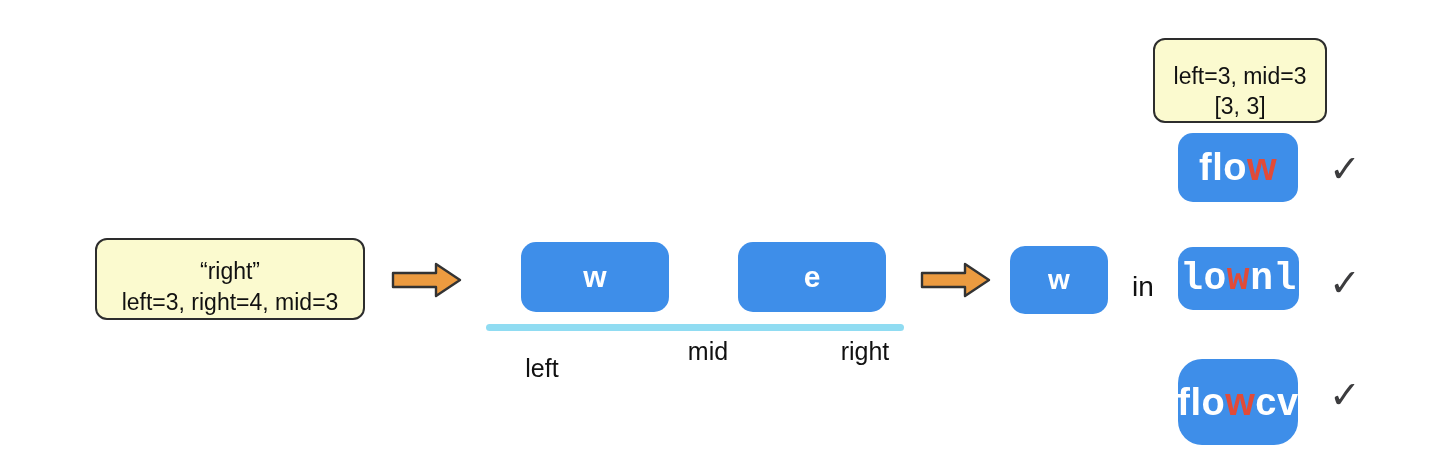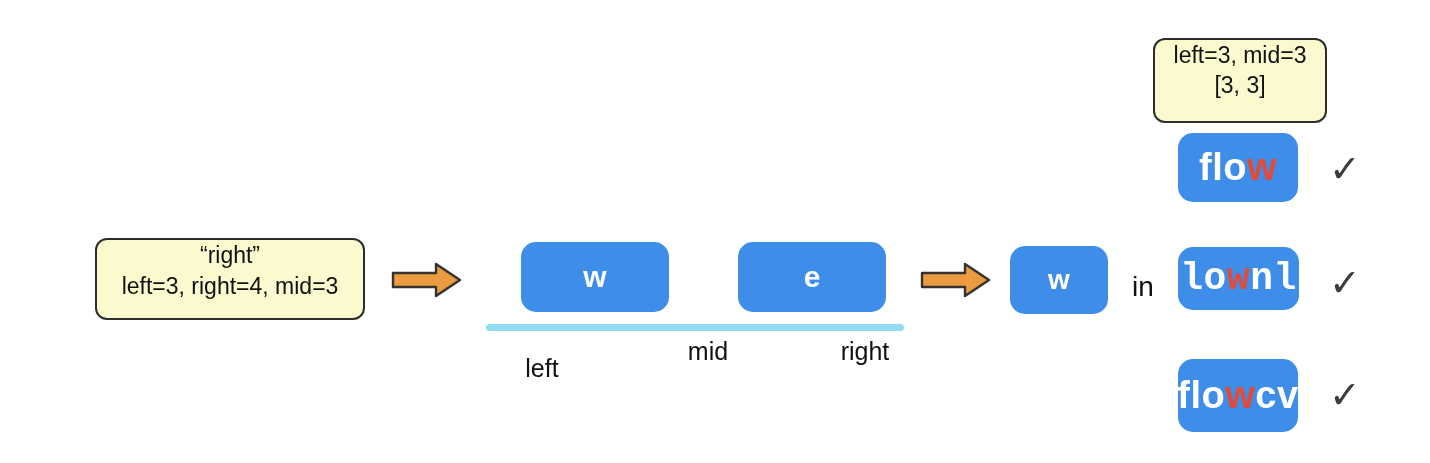--- a/index.html
+++ b/index.html
@@ -16,21 +16,21 @@
   }
   
   .note {
     position: absolute;
     background: #FBFACF;
     border: 2px solid #2D2D2D;
     border-radius: 12px;
     display: flex;
     flex-direction: column;
     align-items: center;
-    justify-content: flex-start;
+    justify-content: flex-end;
     color: #111111;
     text-align: center;
   }
   .note-state {
     left: 95px; top: 238px;
     width: 270px; height: 82px;
     font-size: 23px;
     line-height: 31px;
   }
   .note-result {
@@ -49,21 +49,21 @@
     align-items: center;
     justify-content: center;
     font-weight: 600;
   }
   .char-w  { left: 521px;  top: 242px; width: 148px; height: 70px; font-size: 30px; }
   .char-e  { left: 738px;  top: 242px; width: 148px; height: 70px; font-size: 30px; }
   .char-q  { left: 1010px; top: 246px; width: 98px;  height: 68px; font-size: 28px; }
   .word-box { font-size: 38px; letter-spacing: 0.5px; }
   .word-flow    { left: 1178px; top: 133px; width: 120px; height: 69px; }
   .word-flownlp { left: 1178px; top: 247px; width: 121px; height: 63px; font-family: Liberation Mono, monospace; }
-  .word-flowcv  { left: 1178px; top: 359px; width: 120px; height: 73px; }
+  .word-flowcv  { left: 1178px; top: 359px; width: 120px; height: 86px; border-radius: 24px; }
   .hl { color: #E14B38; }
   
   .range-line {
     position: absolute;
     left: 486px; top: 324px;
     width: 418px; height: 7px;
     background: #90DCF2;
     border-radius: 4px;
   }
   

